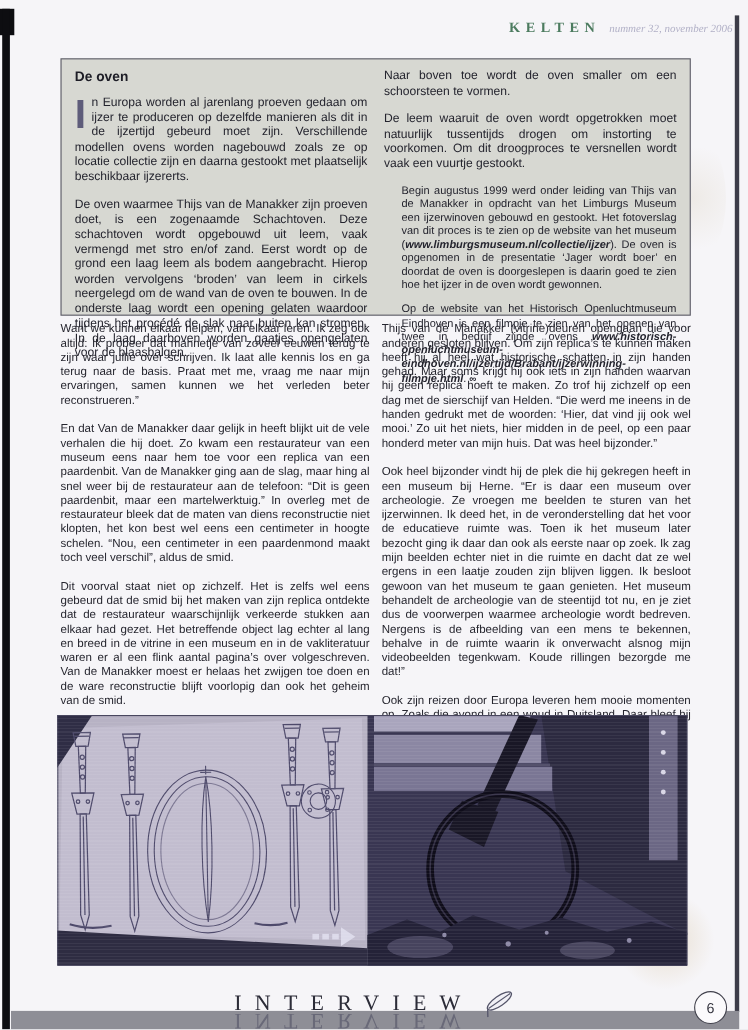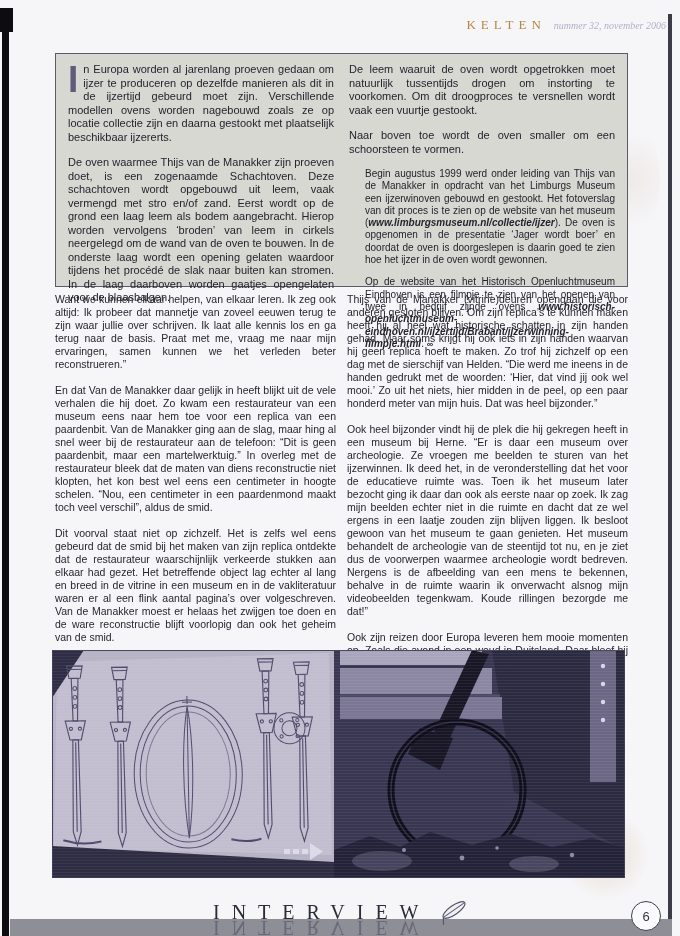--- a/index.html
+++ b/index.html
@@ -9,22 +9,22 @@
   .scan-strip-left{position:absolute;left:2px;top:8px;width:7px;height:928px;background:#0d0d11;}
   .scan-corner{position:absolute;left:0;top:8px;width:13px;height:24px;background:#0d0d11;}
   .scan-line-right{position:absolute;left:668px;top:14px;width:4px;height:906px;background:#3c3c48;}
   .stain1{position:absolute;left:560px;top:810px;width:90px;height:90px;border-radius:50%;
           background:radial-gradient(circle,rgba(205,180,135,.35),rgba(205,180,135,0) 70%);}
   .stain2{position:absolute;left:600px;top:120px;width:60px;height:120px;border-radius:50%;
           background:radial-gradient(circle,rgba(200,185,150,.18),rgba(200,185,150,0) 70%);}
   
   .header{position:absolute;top:17px;right:14px;display:flex;align-items:baseline;gap:8px;
           opacity:.75;}
-  .mag-title{font-family:"Liberation Serif",serif;font-size:13px;font-weight:normal;
-             letter-spacing:5px;color:#a16207;}
+  .mag-title{font-family:"Liberation Serif",serif;font-size:13px;font-weight:bold;
+             letter-spacing:5px;color:#14532d;}
   .issue{font-family:"Liberation Serif",serif;font-style:italic;font-size:10px;color:#9a99b6;text-align:center;}
   
   .infobox{position:absolute;left:55px;top:53px;width:573px;height:234px;box-sizing:border-box;
            background:#d7d8d2;border:1.5px solid #5c5c68;display:flex;gap:15px;
            padding:9px 12px 8px 12px;}
   .ib-col{flex:1;min-width:0;}
   .ib-title{font-size:12.5px;font-weight:bold;color:#1d1d26;margin:0 0 10px 0;}
   .ib-p{font-size:11px;line-height:13.5px;text-align:justify;margin:0 0 12px 0;color:#24242e;}
   .ib-p-small{font-size:10px;line-height:12.3px;text-align:justify;margin:0 0 10px 16px;color:#24242e;}
   .dropcap{float:left;font-size:37px;line-height:32px;font-weight:bold;color:#5e5c7a;
@@ -63,26 +63,27 @@
   <div class="stain1"></div>
   <div class="stain2"></div>
 
   <div class="header">
     <span class="mag-title">KELTEN</span>
     <span class="issue">nummer 32, november 2006</span>
   </div>
 
   <div class="infobox">
     <div class="ib-col">
+      <p class="ib-title">De oven</p>
       <p class="ib-p"><span class="dropcap">I</span><span>n Europa worden al jarenlang proeven gedaan om ijzer te produceren op dezelfde manieren als dit in de ijzertijd gebeurd moet zijn. Verschillende modellen ovens worden nagebouwd zoals ze op locatie collectie zijn en daarna gestookt met plaatselijk beschikbaar ijzererts.</span></p>
       <p class="ib-p">De oven waarmee Thijs van de Manakker zijn proeven doet, is een zogenaamde Schachtoven. Deze schachtoven wordt opgebouwd uit leem, vaak vermengd met stro en/of zand. Eerst wordt op de grond een laag leem als bodem aangebracht. Hierop worden vervolgens ‘broden’ van leem in cirkels neergelegd om de wand van de oven te bouwen. In de onderste laag wordt een opening gelaten waardoor tijdens het procédé de slak naar buiten kan stromen. In de laag daarboven worden gaatjes opengelaten voor de blaasbalgen.</p>
     </div>
     <div class="ib-col">
+      <p class="ib-p">Naar boven toe wordt de oven smaller om een schoorsteen te vormen.</p>
       <p class="ib-p">De leem waaruit de oven wordt opgetrokken moet natuurlijk tussentijds drogen om instorting te voorkomen. Om dit droogproces te versnellen wordt vaak een vuurtje gestookt.</p>
-      <p class="ib-p">Naar boven toe wordt de oven smaller om een schoorsteen te vormen.</p>
       <p class="ib-p-small"><span>Begin augustus 1999 werd onder leiding van Thijs van de Manakker in opdracht van het Limburgs Museum een ijzerwinoven gebouwd en gestookt. Het fotoverslag van dit proces is te zien op de website van het museum (</span><span class="ib-link">www.limburgsmuseum.nl/collectie/ijzer</span><span>). De oven is opgenomen in de presentatie ‘Jager wordt boer’ en doordat de oven is doorgeslepen is daarin goed te zien hoe het ijzer in de oven wordt gewonnen.</span></p>
       <p class="ib-p-small"><span>Op de website van het Historisch Openluchtmuseum Eindhoven is een filmpje te zien van het openen van twee in bedrijf zijnde ovens </span><span class="ib-link">www.historisch-openluchtmuseum-eindhoven.nl/ijzertijd/Brabant/ijzerwinning-filmpje.html</span><span>. </span><span class="endmark">∞</span></p>
     </div>
   </div>
 
   <div class="body-cols">
     <div class="col">
       <p>Want we kunnen elkaar helpen, van elkaar leren. Ik zeg ook altijd: Ik probeer dat mannetje van zoveel eeuwen terug te zijn waar jullie over schrijven. Ik laat alle kennis los en ga terug naar de basis. Praat met me, vraag me naar mijn ervaringen, samen kunnen we het verleden beter reconstrueren.”</p>
       <p>En dat Van de Manakker daar gelijk in heeft blijkt uit de vele verhalen die hij doet. Zo kwam een restaurateur van een museum eens naar hem toe voor een replica van een paardenbit. Van de Manakker ging aan de slag, maar hing al snel weer bij de restaurateur aan de telefoon: “Dit is geen paardenbit, maar een martelwerktuig.” In overleg met de restaurateur bleek dat de maten van diens reconstructie niet klopten, het kon best wel eens een centimeter in hoogte schelen. “Nou, een centimeter in een paardenmond maakt toch veel verschil”, aldus de smid.</p>
       <p>Dit voorval staat niet op zichzelf. Het is zelfs wel eens gebeurd dat de smid bij het maken van zijn replica ontdekte dat de restaurateur waarschijnlijk verkeerde stukken aan elkaar had gezet. Het betreffende object lag echter al lang en breed in de vitrine in een museum en in de vakliteratuur waren er al een flink aantal pagina’s over volgeschreven. Van de Manakker moest er helaas het zwijgen toe doen en de ware reconstructie blijft voorlopig dan ook het geheim van de smid.</p>

